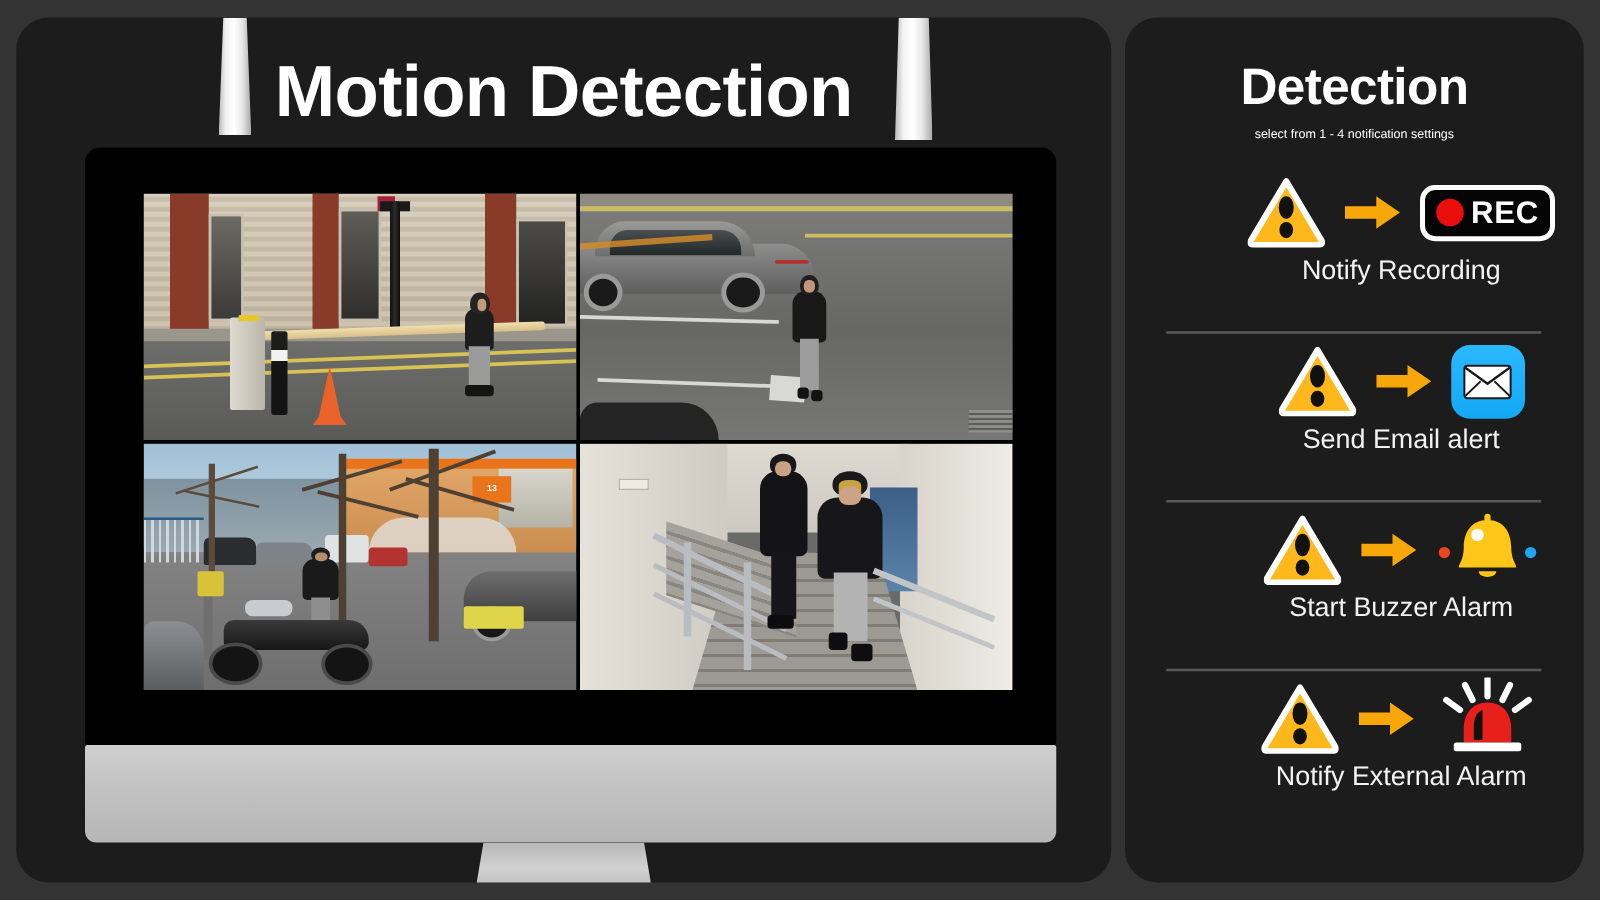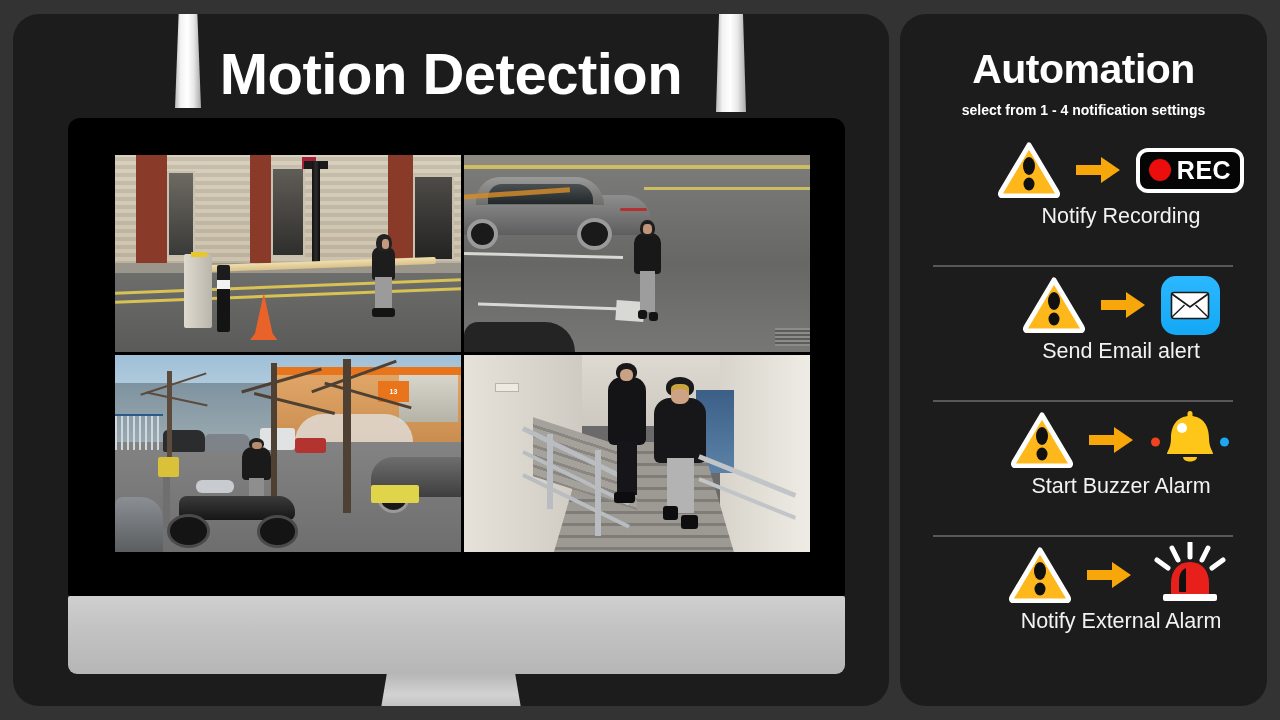--- a/index.html
+++ b/index.html
@@ -327,21 +327,21 @@
 
   
   #automation-title {
     position: absolute; left: 0; top: 32px; width: 367px;
     text-align: center; color: #ffffff;
     font-size: 41px; font-weight: bold; letter-spacing: -0.5px;
   }
   #automation-subtitle {
     position: absolute; left: 0; top: 88px; width: 367px;
     text-align: center; color: #ffffff;
-    font-size: 14px; font-weight: bold;
+    font-size: 10px; font-weight: normal;
   }
 
   #automation-list {
     position: absolute; left: 0; top: 118px; width: 442px;
   }
   .automation-row { position: relative; height: 135px; }
   .row-icons {
     display: flex; align-items: center; justify-content: center;
     gap: 16px; height: 76px;
   }
@@ -536,21 +536,21 @@
         </div>
       </div>
 
       <div id="monitor-chin"></div>
       <div id="monitor-neck"></div>
     </div>
   </div>
 
   <div class="panel" id="right-panel">
 
-    <div id="automation-title">Automation</div>
+    <div id="automation-title">Detection</div>
     <div id="automation-subtitle">select from 1 - 4 notification settings</div>
 
     <div id="automation-list">
 
       <div class="automation-row">
         <div class="row-icons">
           <svg class="warn-icon" viewBox="0 0 62 56">
             <path d="M31 3 L59 50 Q61 54 56 54 L6 54 Q1 54 3 50 Z" fill="#ffb81c" stroke="#ffffff" stroke-width="5" stroke-linejoin="round"></path>
             <ellipse cx="31" cy="24" rx="6" ry="9" fill="#111111"></ellipse>
             <ellipse cx="31" cy="42" rx="5.5" ry="6.5" fill="#111111"></ellipse>

